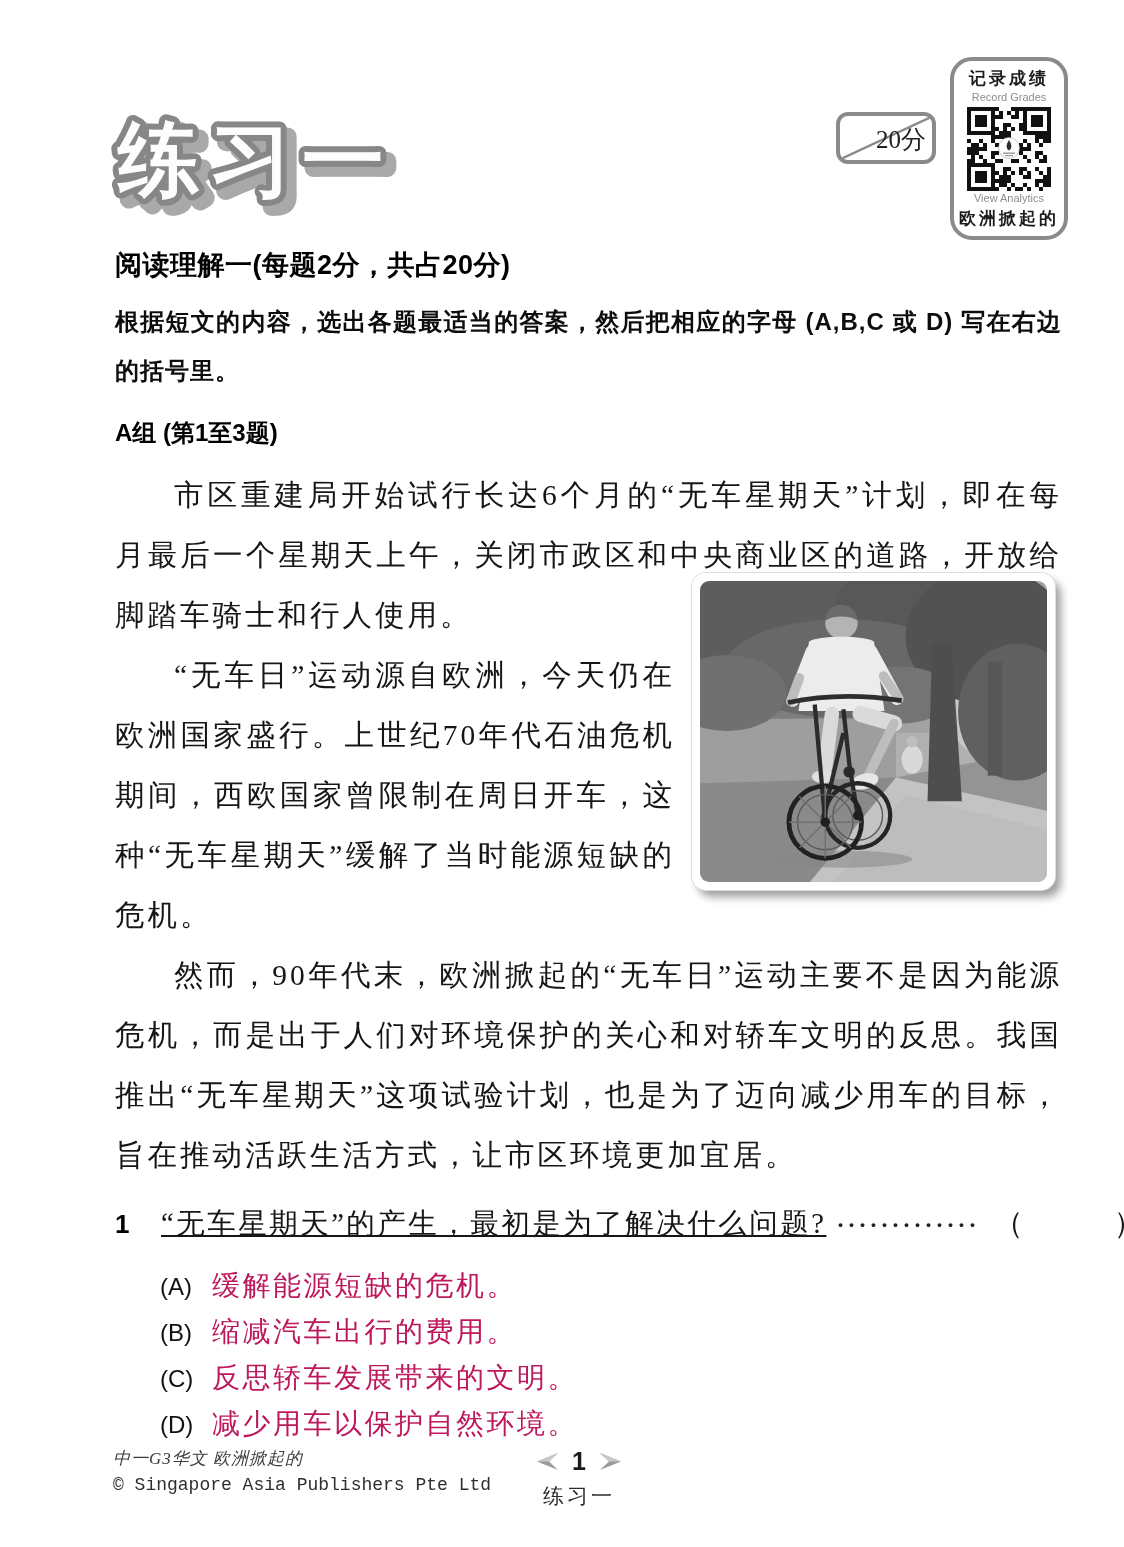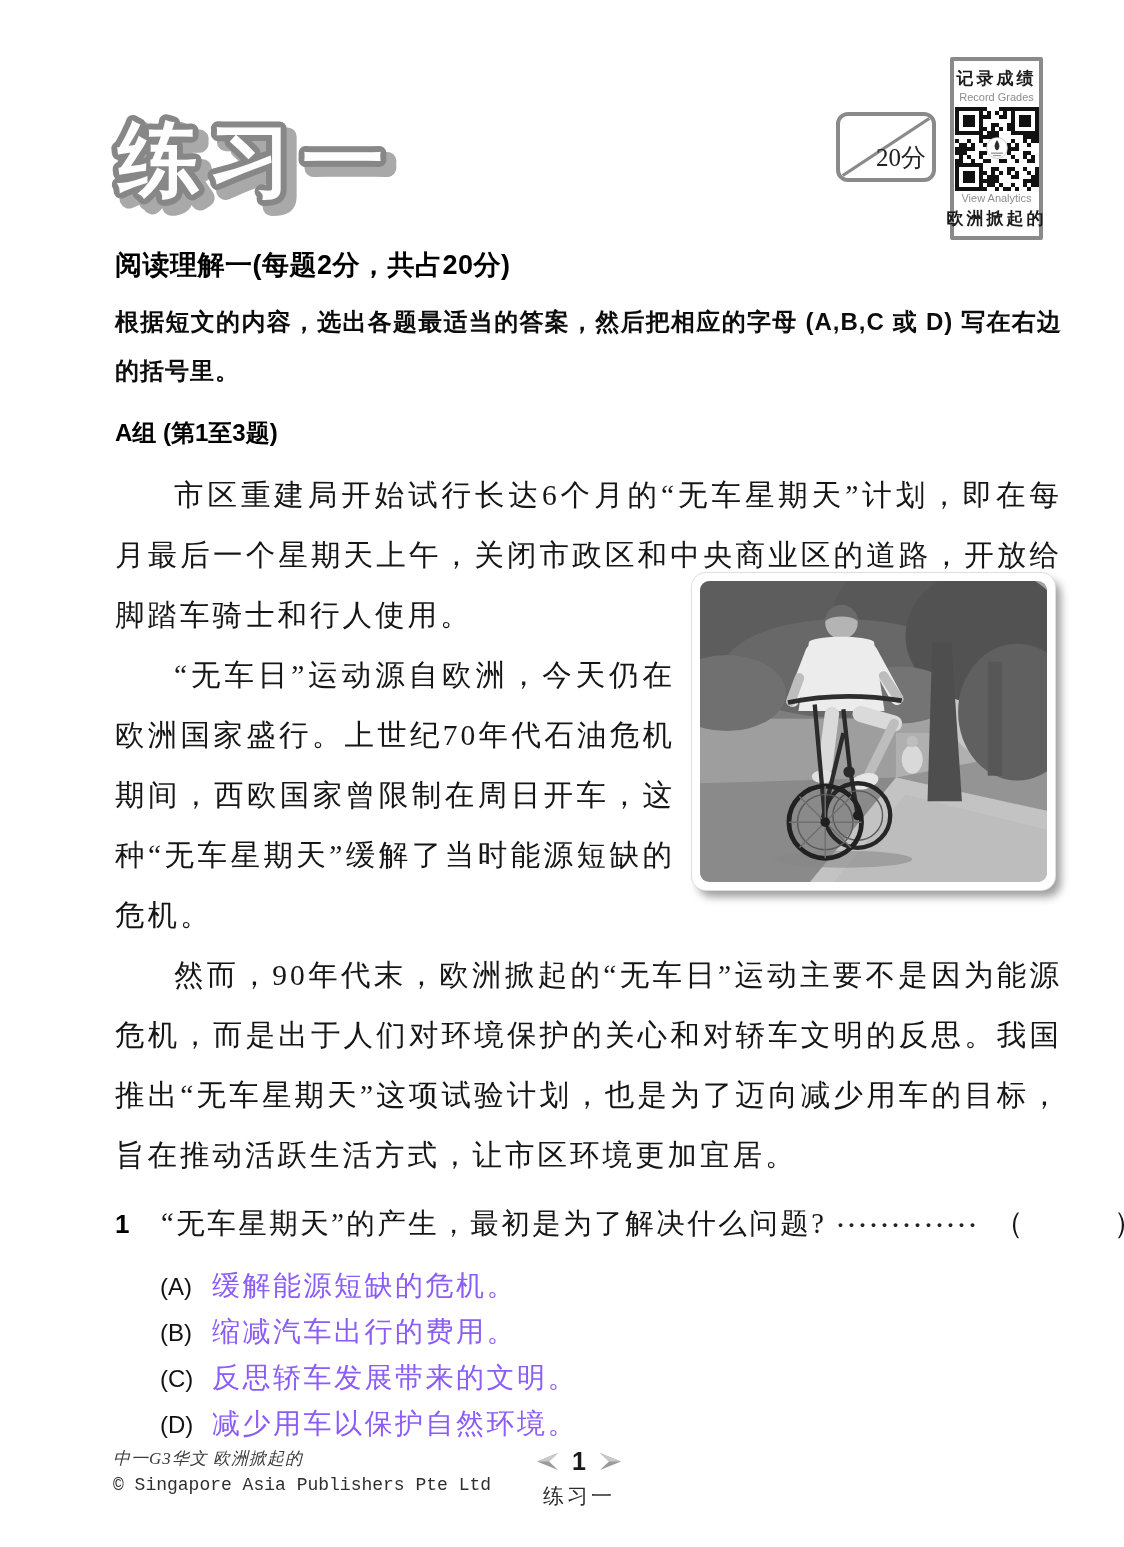--- a/index.html
+++ b/index.html
@@ -9,31 +9,31 @@
     margin:0 auto;
     background:#ffffff;
     font-family:"Liberation Sans",sans-serif;
     color:#1a1a1a;
     overflow:hidden;
   }
 
   
   .title-wrap{position:absolute;left:100px;top:88px;width:440px;height:140px;}
   .score-box{
-    position:absolute;left:836px;top:112px;width:100px;height:70px;
+    position:absolute;left:836px;top:112px;width:100px;height:52px;
     border:4px solid #8a8a8a;border-radius:12px;box-sizing:border-box;
   }
   .score-box svg{position:absolute;left:0;top:0;width:100%;height:100%;}
   .score-value{
     position:absolute;right:6px;bottom:4px;
     font-family:"Liberation Serif",serif;font-size:25px;color:#222;
   }
   .qr-panel{
-    position:absolute;left:950px;top:57px;width:93px;height:183px;
-    border:4px solid #8a8a8a;border-radius:2px;box-sizing:border-box;
+    position:absolute;left:950px;top:57px;width:118px;height:183px;
+    border:4px solid #8a8a8a;border-radius:22px;box-sizing:border-box;
     display:flex;flex-direction:column;align-items:center;justify-content:space-between;
     padding:6px 16px;background:#fff;
   }
   .qr-cn{font-size:17px;font-weight:600;color:#1c1c1c;letter-spacing:3px;white-space:nowrap;}
   .qr-en{font-size:11px;color:#8d8d8d;white-space:nowrap;margin-top:-2px;}
   .qr-code{width:84px;height:84px;display:block;}
 
   
   .content{padding:247px 62px 0 115px;}
   .section-heading{
@@ -55,28 +55,28 @@
   .photo{
     position:absolute;left:692px;top:573px;width:363px;height:317px;
     background:#fff;border-radius:14px;box-sizing:border-box;padding:8px;
     box-shadow:0 0 0 1px #dedede,6px 7px 9px rgba(0,0,0,.38);
   }
   .photo svg{display:block;width:347px;height:301px;border-radius:7px;}
 
   .question{margin-top:14px;font-family:"Liberation Serif",serif;}
   .q-line{display:flex;align-items:baseline;font-size:28.5px;line-height:48px;color:#161616;}
   .q-num{font-family:"Liberation Sans",sans-serif;font-weight:800;font-size:26px;width:46px;flex:none;color:#000;}
-  .q-text{letter-spacing:2.5px;white-space:nowrap;}
+  .q-text{letter-spacing:2.5px;white-space:nowrap;text-decoration:underline;}
   .q-spacer{flex:1;}
   .q-leader{flex:none;font-weight:700;font-size:24px;letter-spacing:3px;color:#222;margin:0 14px 0 10px;}
   .q-bracket{flex:none;font-size:30px;color:#161616;}
   .options{margin:14px 0 0 45px;}
   .option-row{display:flex;align-items:baseline;line-height:45px;}
   .option-label{font-family:"Liberation Sans",sans-serif;font-size:24px;color:#111;width:52px;flex:none;}
-  .option-text{font-size:28px;letter-spacing:2.5px;color:#8b5cf6;}
+  .option-text{font-size:28px;letter-spacing:2.5px;color:#be185d;}
 
   
   .footer-left{position:absolute;left:113px;top:1447px;}
   .book-title{
     font-family:"Liberation Serif",serif;font-style:italic;
     font-size:17px;color:#3b3b3b;letter-spacing:1px;
   }
   .copyright{font-family:Liberation Mono, monospace;font-size:18px;color:#2e2e2e;margin-top:5px;}
   .pager{position:absolute;left:499px;top:1447px;width:160px;text-align:center;}
   .pager-row{display:flex;align-items:center;justify-content:center;gap:13px;}

